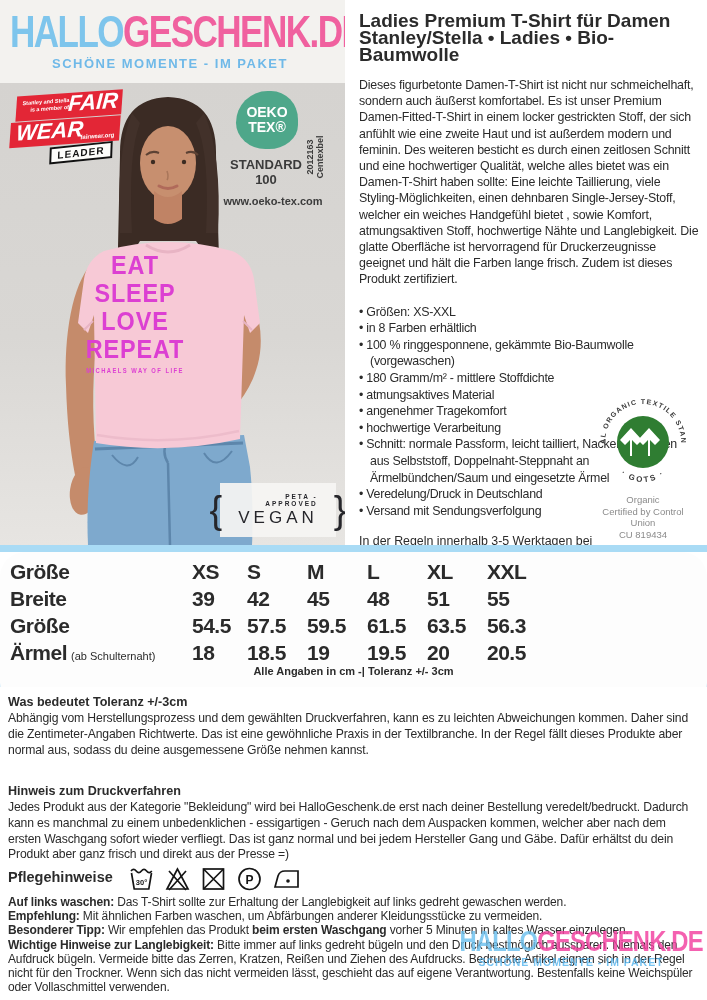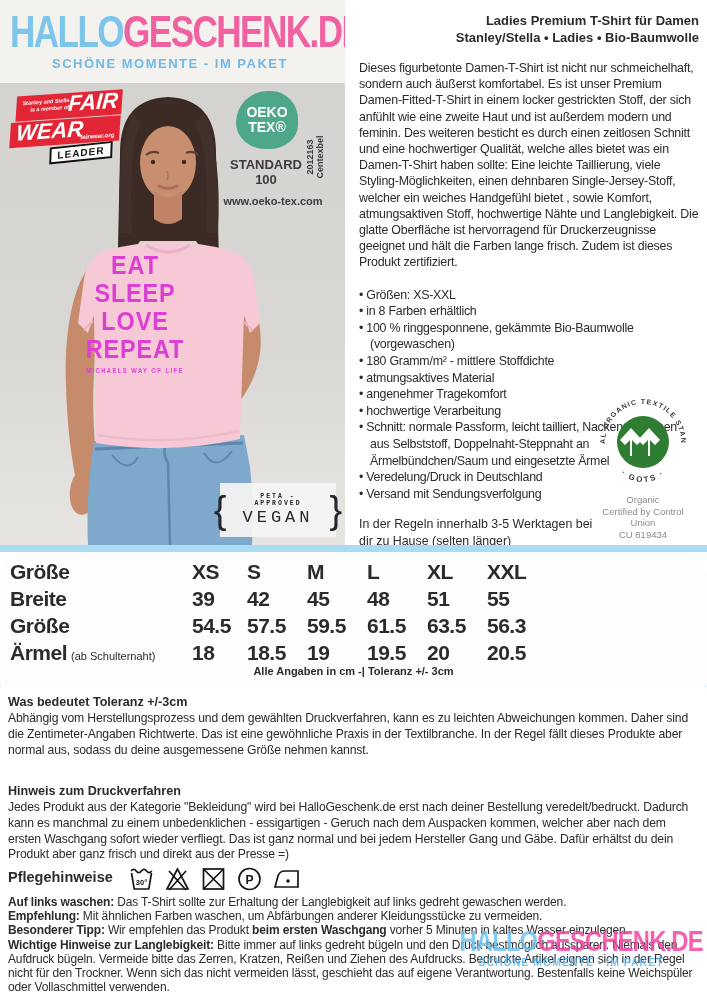--- a/index.html
+++ b/index.html
@@ -39,27 +39,27 @@
              border-radius:54% 46% 50% 50% / 58% 52% 44% 48%;color:#fff;font-weight:800;
              display:flex;flex-direction:column;align-items:center;justify-content:center;font-size:14px;line-height:15px;}
   .oeko-standard{position:absolute;left:0;top:66px;width:96px;font-size:13px;font-weight:800;line-height:15px;}
   .oeko-vert{position:absolute;right:0px;top:56px;font-size:9px;font-weight:800;line-height:10px;
              transform:rotate(-90deg);transform-origin:center;white-space:nowrap;}
   .oeko-url{position:absolute;left:0;top:104px;width:110px;font-size:11px;font-weight:800;}
   
   .vegan{position:absolute;left:220px;top:400px;width:116px;height:54px;background:rgba(246,245,243,.92);
          display:flex;align-items:center;justify-content:center;color:#26262b;}
   .vg-brace{font-size:38px;font-weight:300;line-height:38px;}
-  .vg-mid{text-align:center;margin:0 16px;font-family:Liberation Mono, monospace;}
+  .vg-mid{text-align:right;margin:0 16px;}
   .vg-l1{font-size:6.5px;font-weight:800;letter-spacing:2px;}
   .vg-l2{font-size:17px;font-weight:500;letter-spacing:4px;margin-top:1px;}
   
   .desc{position:absolute;left:345px;top:0;width:362px;height:545px;background:#fff;
         padding:12px 8px 0 14px;box-sizing:border-box;font-size:12.4px;line-height:16.2px;}
-  .desc-title{font-weight:800;font-size:13px;line-height:17px;text-align:right;}
+  .desc-title{font-weight:800;font-size:19px;line-height:17px;}
   .desc-intro{margin-top:14px;letter-spacing:-.2px;}
   .bullets{margin-top:16px;letter-spacing:-.25px;}
   .bullet{padding-left:11px;text-indent:-11px;line-height:16.6px;}
   .delivery{margin-top:14px;max-width:235px;}
   .contact{margin-top:16px;max-width:250px;}
   .email{margin-top:16px;font-weight:800;font-size:13px;}
   
   .gots{position:absolute;right:12px;top:396px;width:104px;text-align:center;}
   .gots-caption{margin-top:2px;color:#8b8b8b;font-size:9.5px;line-height:11.5px;}
   

